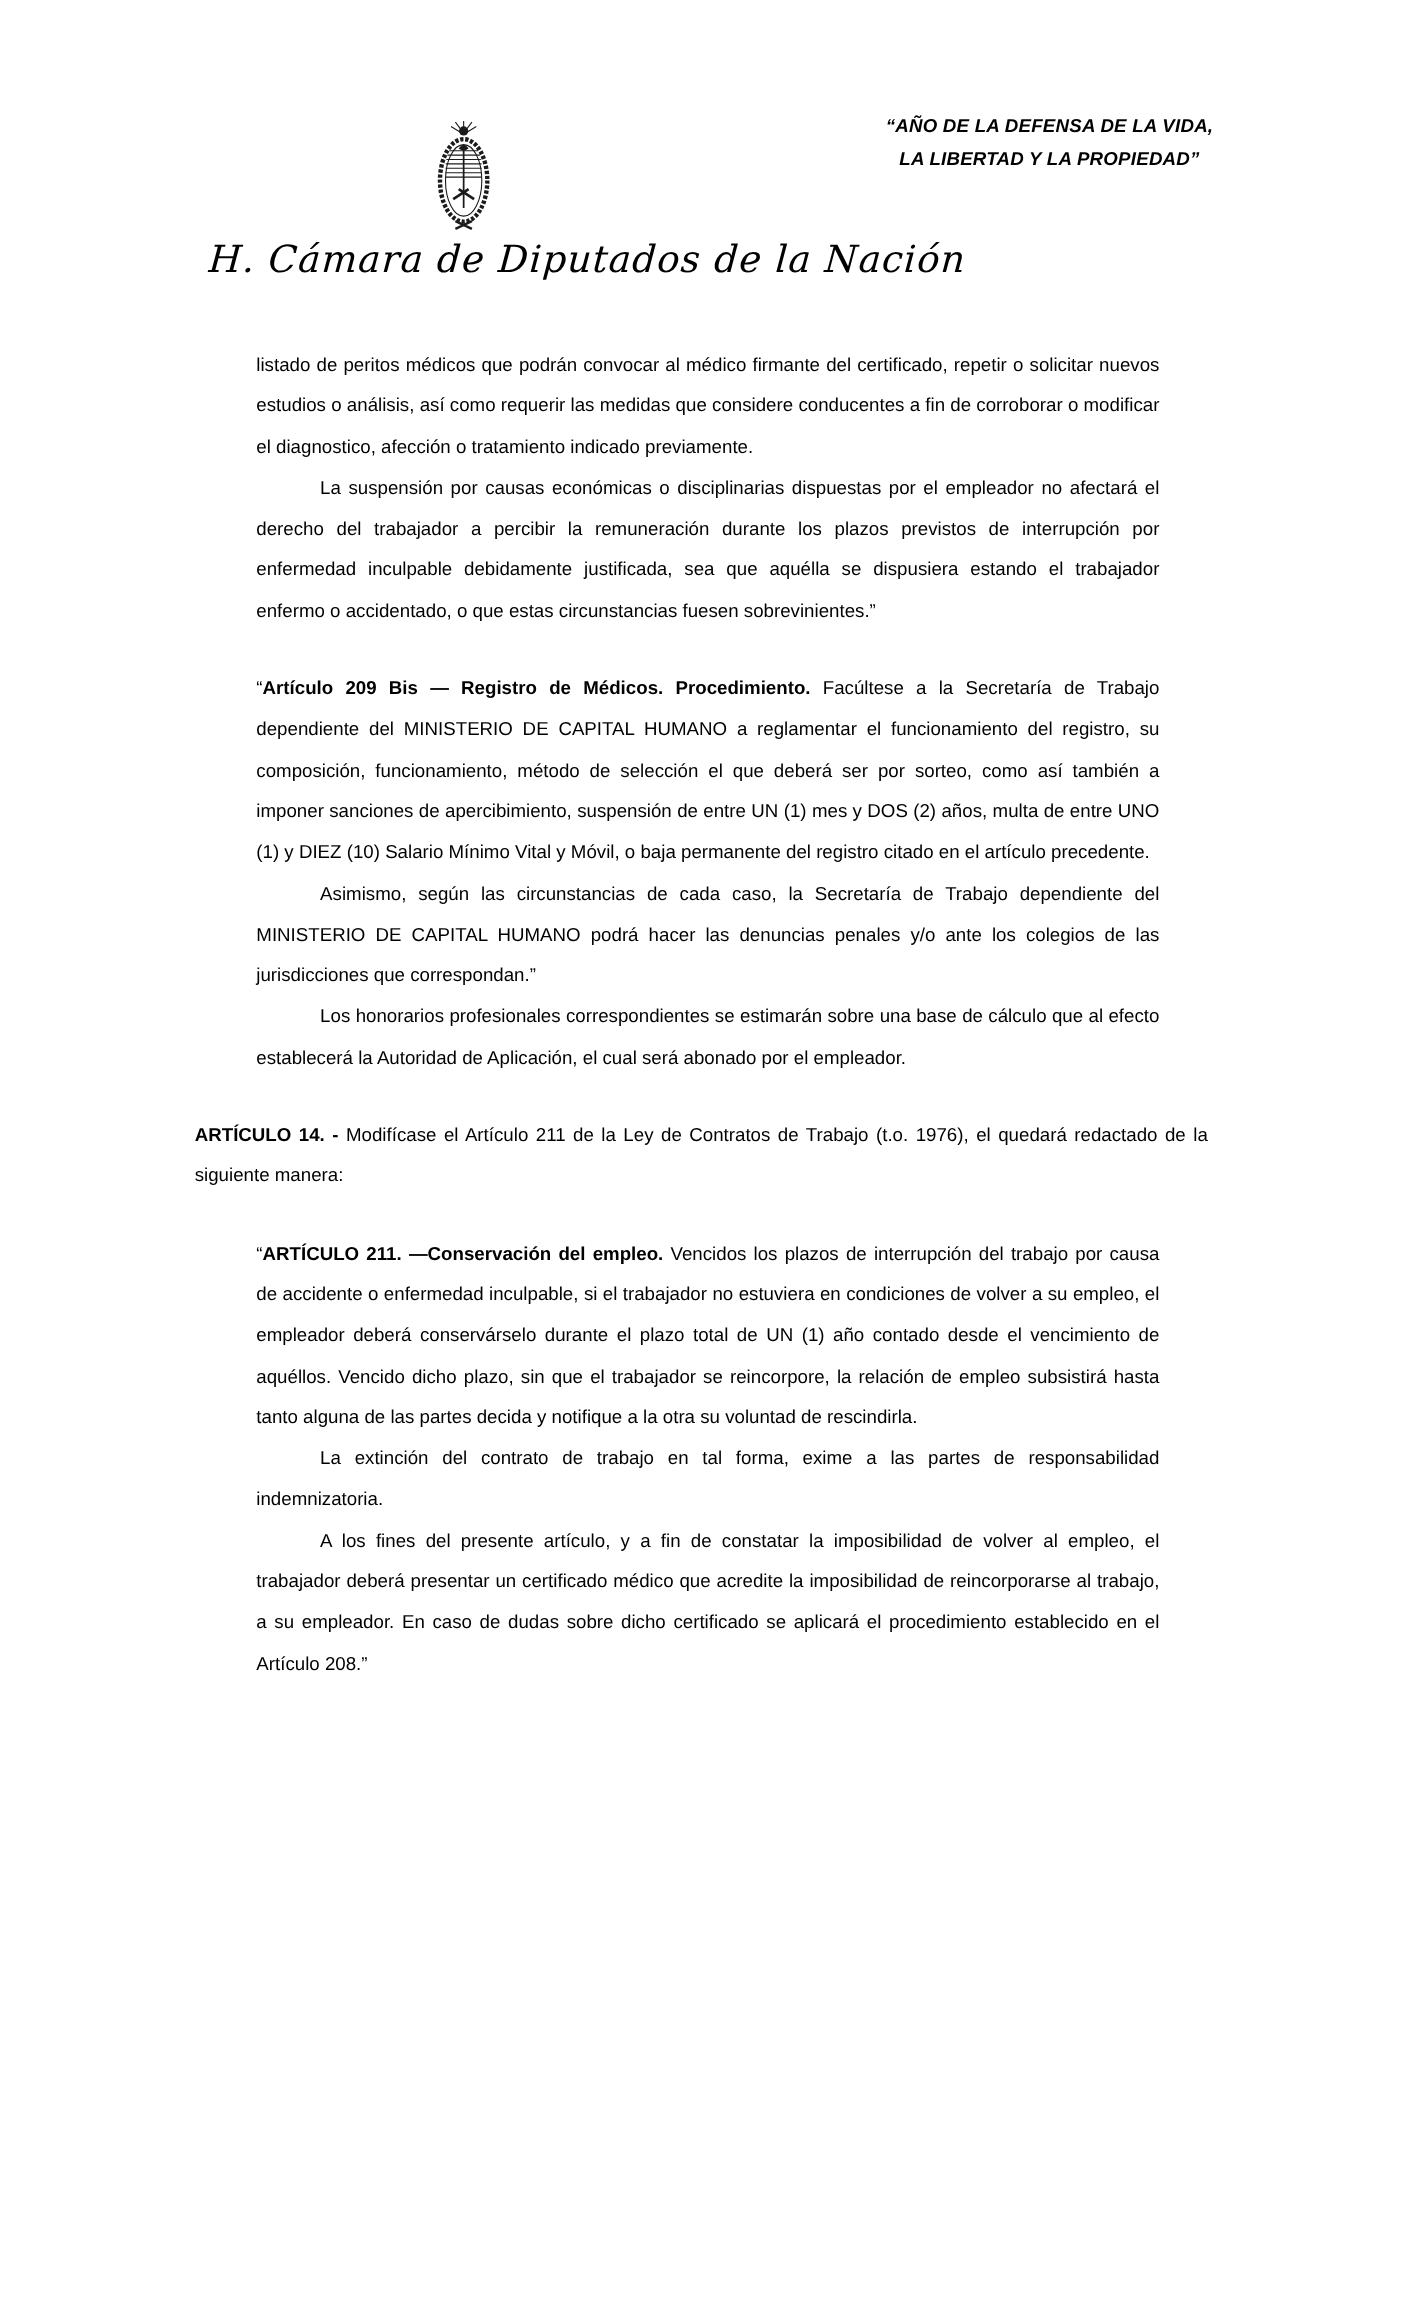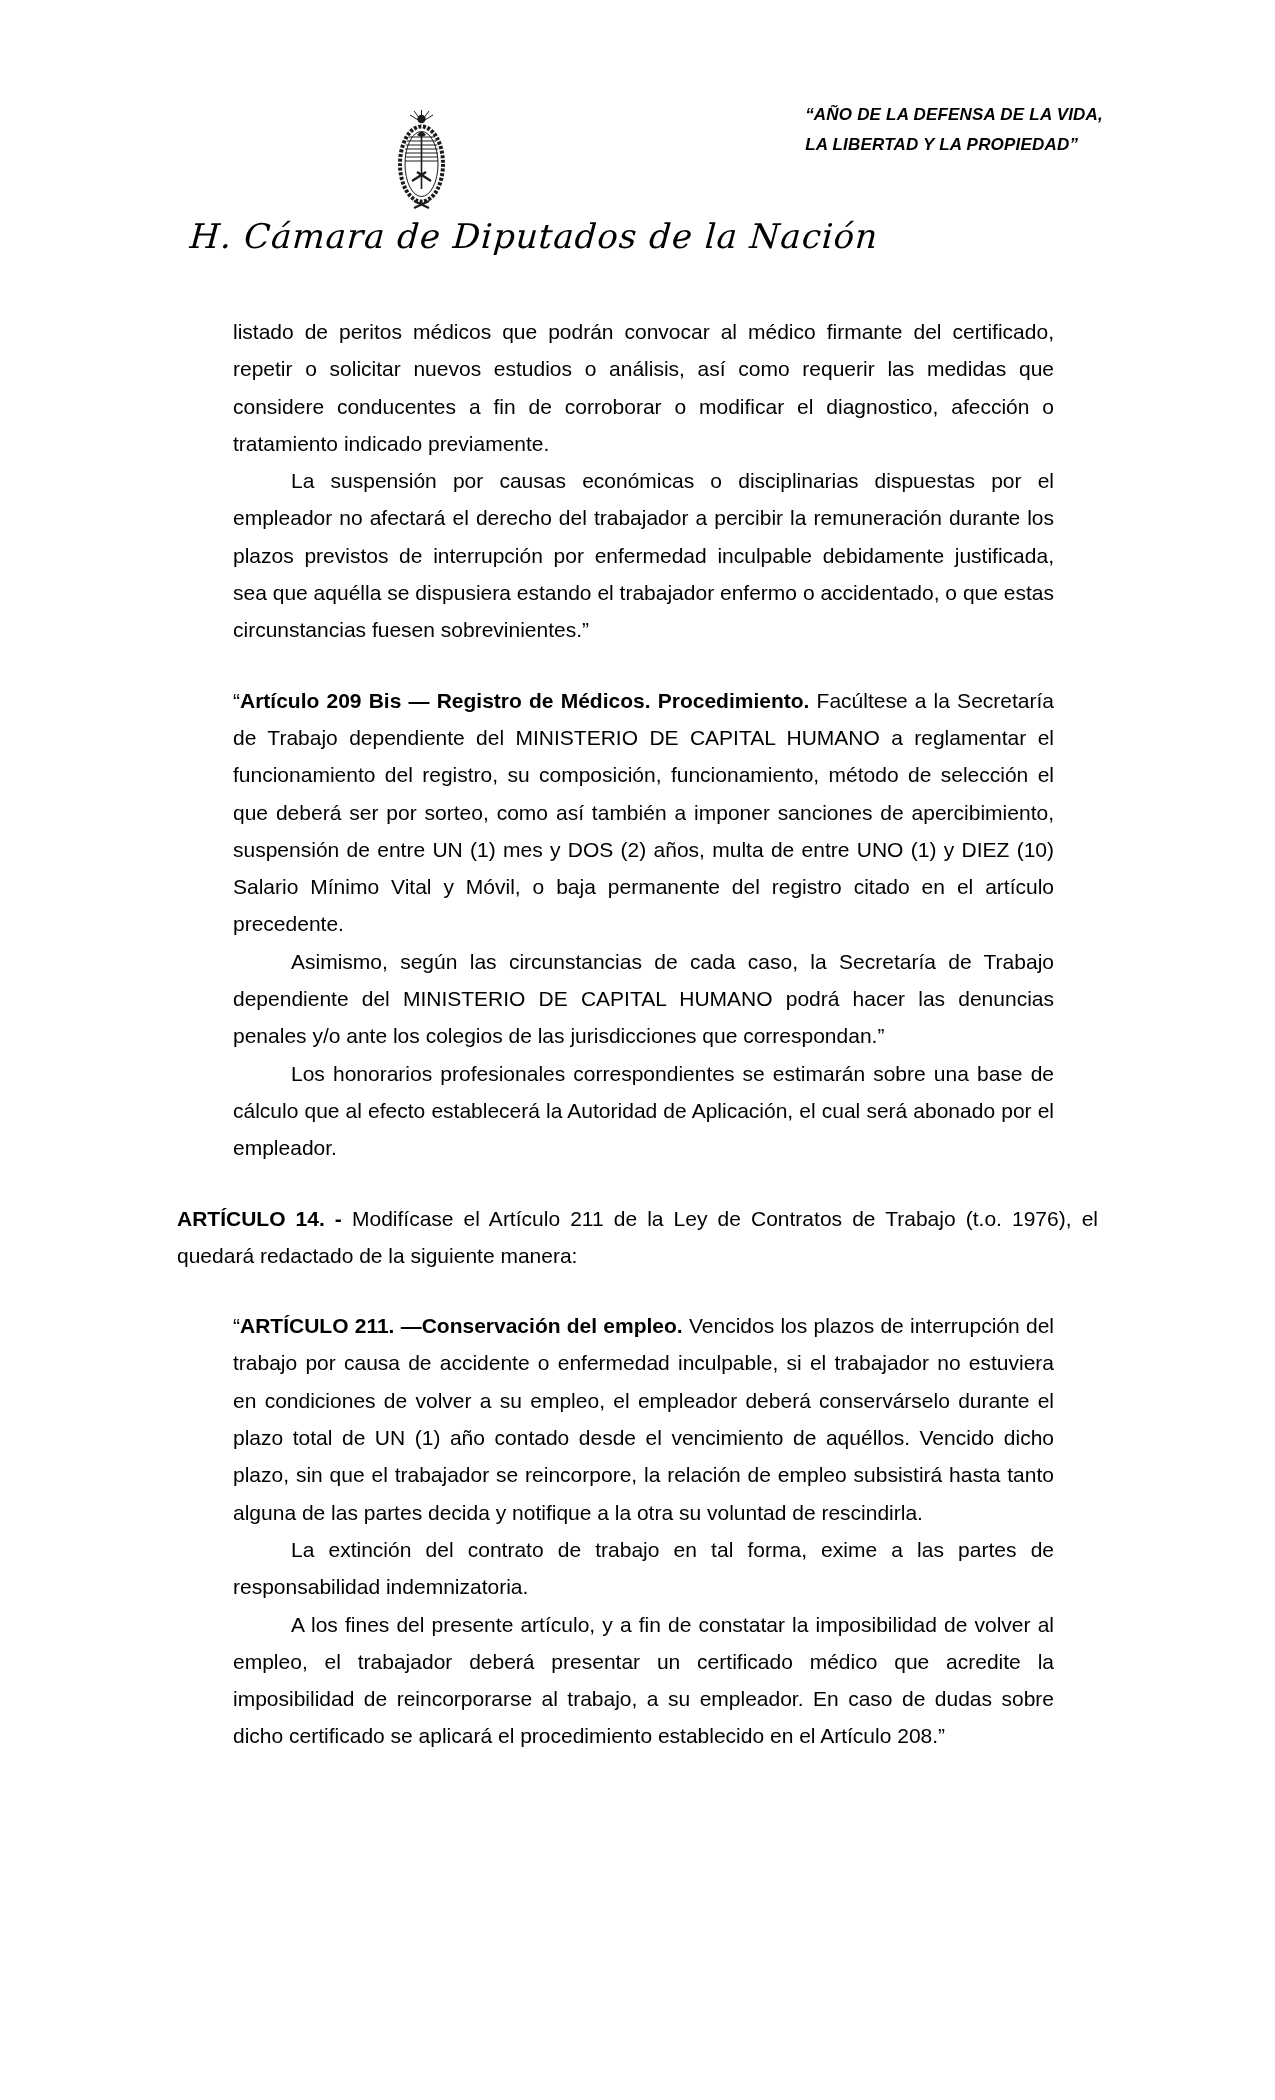--- a/index.html
+++ b/index.html
@@ -10,40 +10,41 @@
     font-family:"Liberation Sans",sans-serif;
     color:#000;
     overflow:hidden;
     margin:0 auto;
   }
   
   .motto{
     position:absolute;top:100px;right:172px;
     font-size:17px;line-height:30px;
     font-weight:bold;font-style:italic;
+    text-align:center;
     letter-spacing:0.2px;
   }
   .crest{
     position:absolute;left:393px;top:110px;
     width:57px;height:100px;
   }
   .institution{
     position:absolute;left:190px;top:216px;
     font-family:"DejaVu Serif",serif;
     font-style:italic;
     font-size:34px;
     letter-spacing:1px;
     white-space:nowrap;
     transform:skewX(-4deg);
   }
   
   .content{
     position:absolute;left:177px;top:313px;
     width:921px;
-    font-size:21px;line-height:37.3px;
+    font-size:17px;line-height:37.3px;
     text-align:justify;
   }
   .para{margin:0;padding:0;}
   .quote-block{margin-left:56px;margin-right:44px;}
   .gap-top{margin-top:33px;}
   .indent{text-indent:58px;}
   .bold{font-weight:bold;}
   .oq{font-weight:normal;}
 </style>
 </head>

